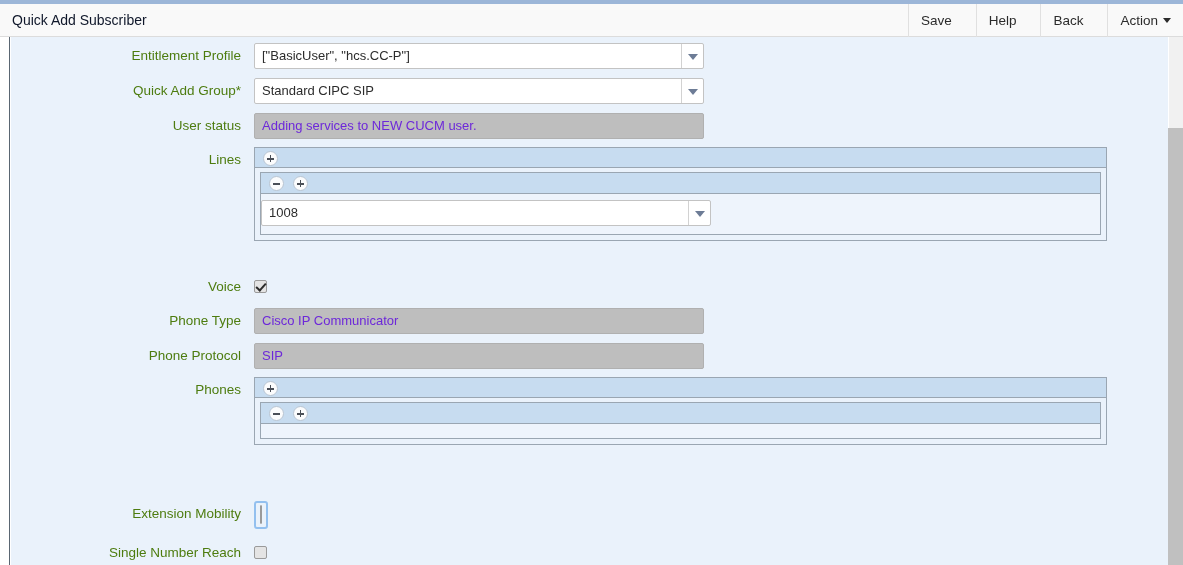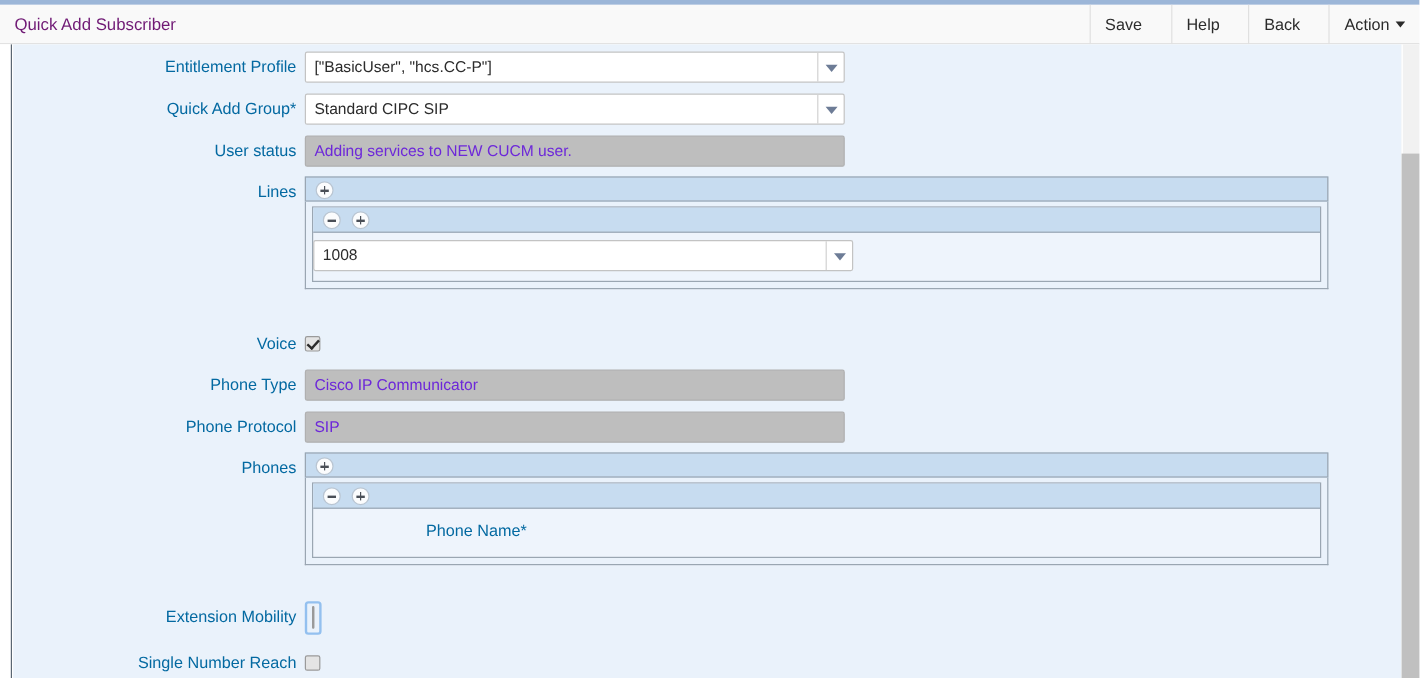--- a/index.html
+++ b/index.html
@@ -26,21 +26,21 @@
 
   
   .titlebar {
     position: absolute; top: 4px; left: 0;
     width: 1183px; height: 33px;
     background: #f9f9f9;
     border-bottom: 1px solid #dcdcdc;
   }
   .titlebar-title {
     position: absolute; left: 12px; top: 8px;
-    font-size: 14px; color: #701a75;
+    font-size: 14px; color: #0f172a;
     white-space: nowrap;
   }
 
   .toolbar {
     position: absolute; right: 0; top: 0;
     height: 33px;
     display: flex;
     align-items: stretch;
     gap: 12px;
   }
@@ -101,23 +101,23 @@
   .row {
     position: absolute;
     left: 0;
     width: 1100px;
     display: flex;
     align-items: flex-start;
   }
   .lbl {
     width: 243px;
     text-align: right;
-    padding-right: 7px;
+    padding-right: 13px;
     font-size: 13.5px;
-    color: #0369a1;
+    color: #4d7c0f;
     line-height: 26px;
     white-space: nowrap;
   }
 
   
   .ctl { position: relative; }
   .select-box {
     position: relative;
     width: 450px; height: 26px;
     background: #ffffff;
@@ -359,21 +359,20 @@
           <div class="grp-header">
             <div class="circ-btn plus" style="left:8px;"></div>
           </div>
           <div class="grp-inner">
             <div class="grp-item">
               <div class="grp-item-header">
                 <div class="circ-btn" style="left:8px;"></div>
                 <div class="circ-btn plus" style="left:32px;"></div>
               </div>
               <div class="grp-item-body">
-                <div class="lbl">Phone Name*</div>
               </div>
             </div>
           </div>
         </div>
       </div>
 
       <div class="row" style="top:464px;">
         <div class="lbl">Extension Mobility</div>
         <div class="ctl">
           <span class="cb-focus">

